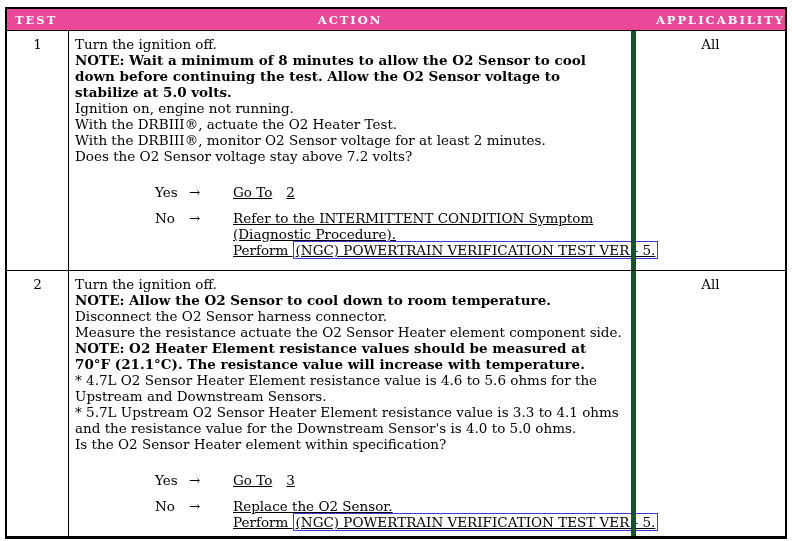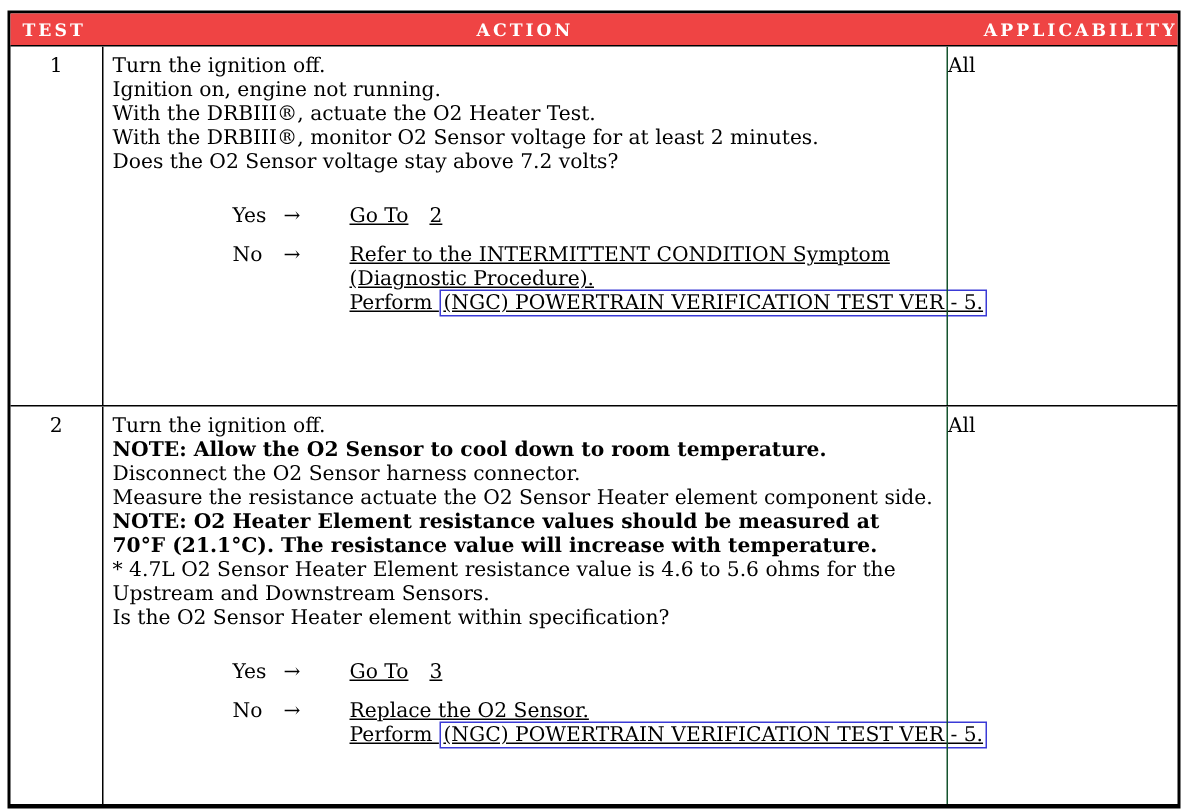--- a/index.html
+++ b/index.html
@@ -13,21 +13,21 @@
   .doc-table {
     position: absolute;
     left: 5px; top: 7px;
     width: 782px;
     border: 2px solid #000;
     border-bottom-width: 3px;
     background: #fff;
   }
   .thead {
     display: flex;
-    background: #ef4444;
+    background: #ec4899;
     color: #fff;
     height: 21px;
     align-items: center;
     font-weight: bold;
     font-size: 11.5px;
     letter-spacing: 2px;
   }
   .col-test { flex: 0 0 62px; width: 62px; }
   .col-action { flex: 1 1 auto; min-width: 0; }
   .col-app  { flex: 0 0 154px; width: 154px; }
@@ -43,21 +43,22 @@
   .trow.row-1 { height: 240px; }
   .trow.row-2 { height: 266px; }
   .td { font-size: 13.5px; line-height: 16px; }
   .td.col-test {
     border-right: 1px solid #000;
     text-align: center;
     padding-top: 5px;
   }
   .td.col-action { padding: 5px 8px 0 6px; }
   .td.col-app {
-    border-left: 1px solid #14532d;
+    border-left: 5px solid #14532d;
+    text-align: center;
     padding-top: 5px;
   }
   .line { }
   .line.bold { font-weight: bold; }
   .choice { display: flex; margin-left: 80px; }
   .choice.yes-choice { margin-top: 20px; }
   .choice.no-choice { margin-top: 10px; }
   .choice-label { flex: 0 0 34px; }
   .choice-arrow { flex: 0 0 44px; }
   .choice-body { flex: 1 1 auto; min-width: 0; max-width: 432px; text-decoration: underline; }
@@ -77,20 +78,21 @@
   <div class="thead">
     <div class="th col-test">TEST</div>
     <div class="th col-action">ACTION</div>
     <div class="th col-app">APPLICABILITY</div>
   </div>
 
   <div class="trow row-1">
     <div class="td col-test">1</div>
     <div class="td col-action">
       <div class="line">Turn the ignition off.</div>
+      <div class="line bold">NOTE: Wait a minimum of 8 minutes to allow the O2 Sensor to cool down before continuing the test. Allow the O2 Sensor voltage to stabilize at 5.0 volts.</div>
       <div class="line">Ignition on, engine not running.</div>
       <div class="line">With the DRBIII®, actuate the O2 Heater Test.</div>
       <div class="line">With the DRBIII®, monitor O2 Sensor voltage for at least 2 minutes.</div>
       <div class="line">Does the O2 Sensor voltage stay above 7.2 volts?</div>
 
       <div class="choice yes-choice">
         <span class="choice-label">Yes</span>
         <span class="choice-arrow">→</span>
         <span class="choice-body"><span>Go To</span><span class="goto-target">2</span></span>
       </div>
@@ -109,20 +111,21 @@
 
   <div class="trow row-2">
     <div class="td col-test">2</div>
     <div class="td col-action">
       <div class="line">Turn the ignition off.</div>
       <div class="line bold">NOTE: Allow the O2 Sensor to cool down to room temperature.</div>
       <div class="line">Disconnect the O2 Sensor harness connector.</div>
       <div class="line">Measure the resistance actuate the O2 Sensor Heater element component side.</div>
       <div class="line bold">NOTE: O2 Heater Element resistance values should be measured at 70°F (21.1°C). The resistance value will increase with temperature.</div>
       <div class="line">* 4.7L O2 Sensor Heater Element resistance value is 4.6 to 5.6 ohms for the Upstream and Downstream Sensors.</div>
+      <div class="line">* 5.7L Upstream O2 Sensor Heater Element resistance value is 3.3 to 4.1 ohms and the resistance value for the Downstream Sensor's is 4.0 to 5.0 ohms.</div>
       <div class="line">Is the O2 Sensor Heater element within specification?</div>
 
       <div class="choice yes-choice">
         <span class="choice-label">Yes</span>
         <span class="choice-arrow">→</span>
         <span class="choice-body"><span>Go To</span><span class="goto-target">3</span></span>
       </div>
 
       <div class="choice no-choice">
         <span class="choice-label">No</span>

